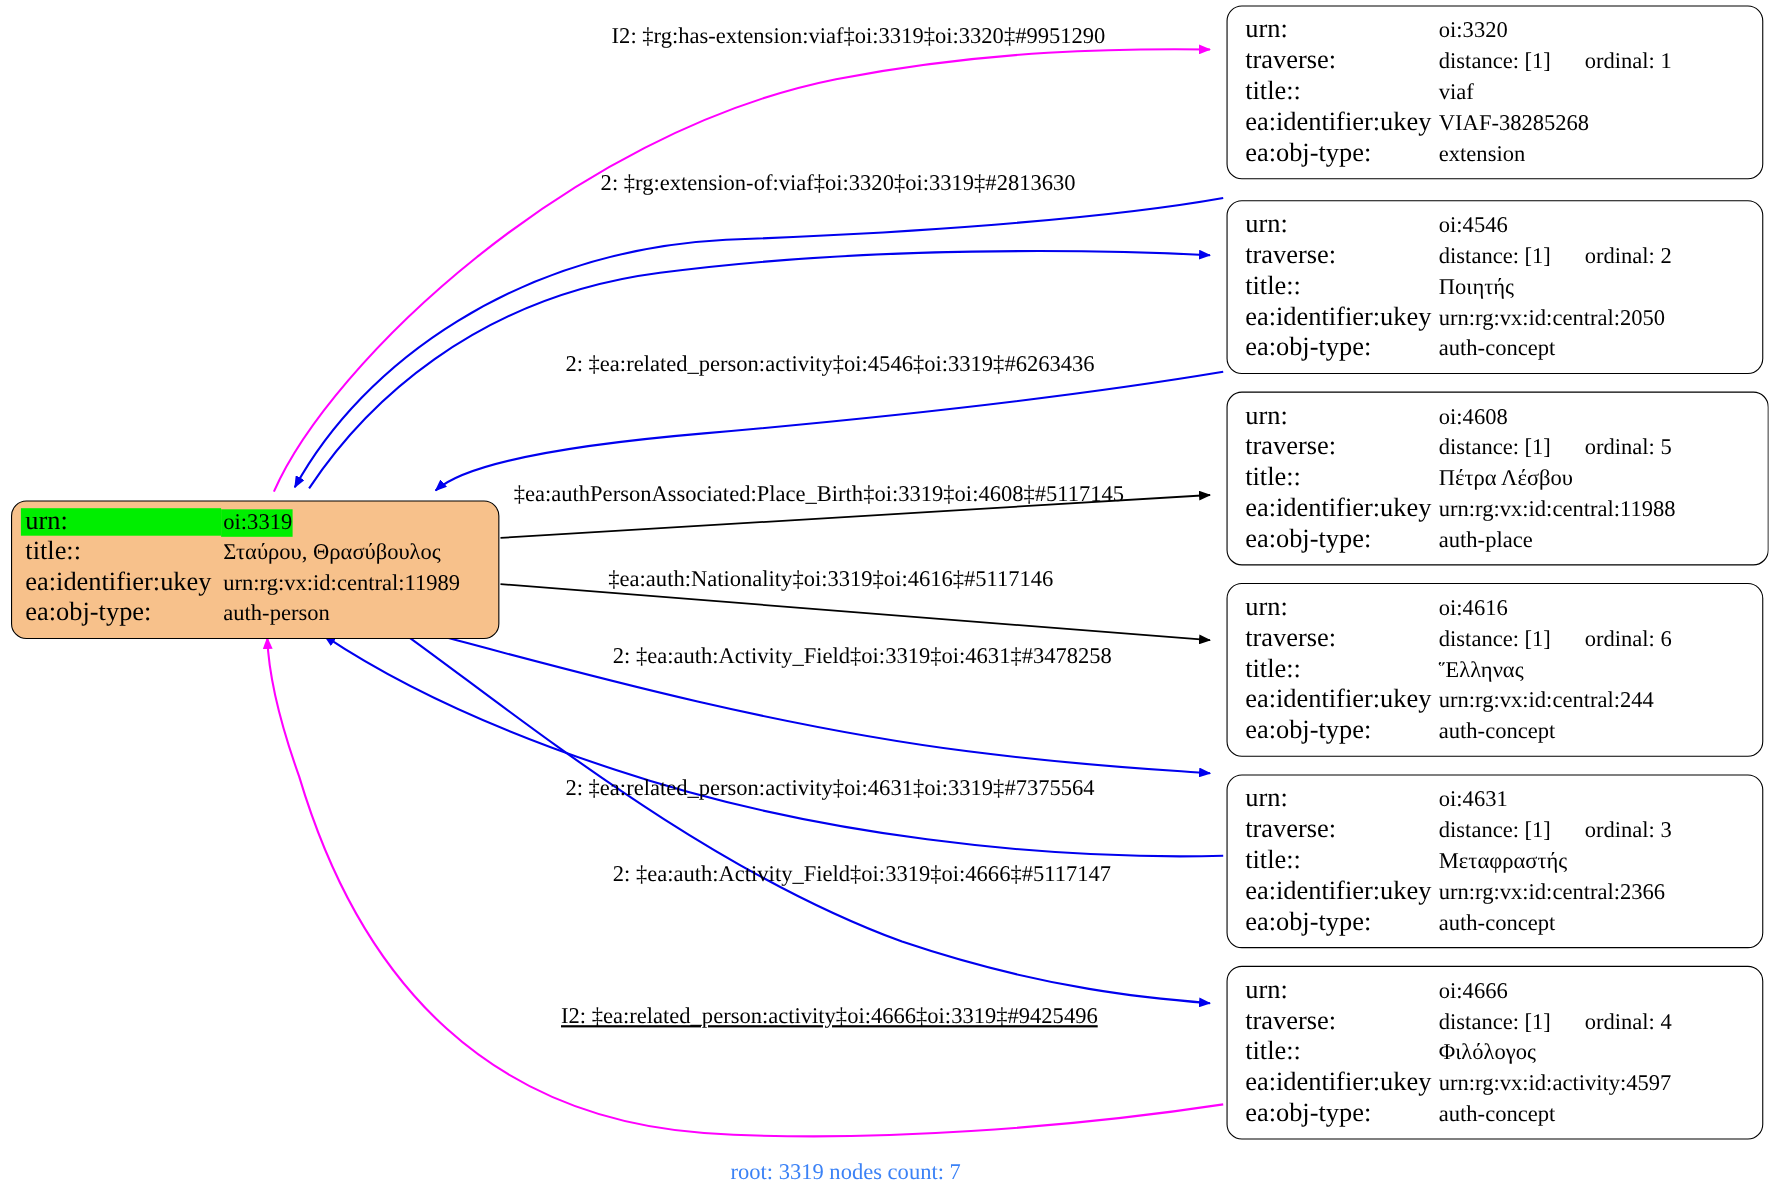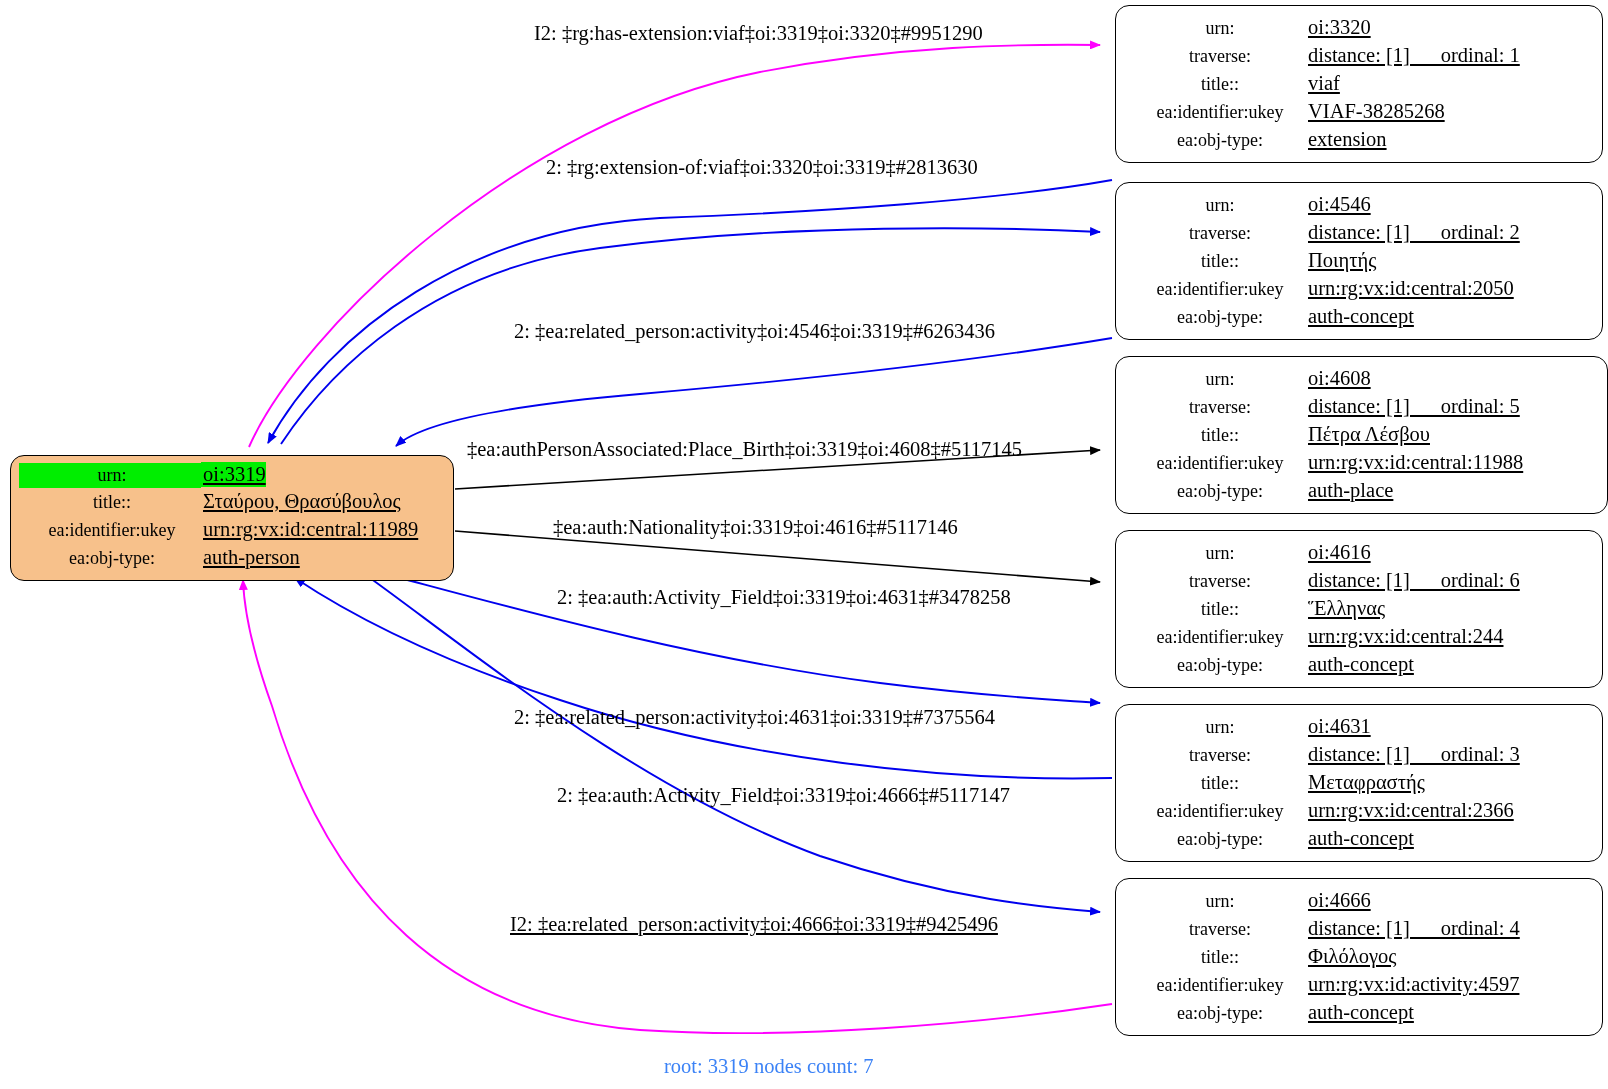--- a/index.html
+++ b/index.html
@@ -36,34 +36,33 @@
     border-color: #000000;
     padding: 6px 8px 8px 8px;
   }
   .node-row {
     display: flex;
     align-items: baseline;
     line-height: 27px;
     white-space: nowrap;
   }
   .node-key {
-    font-size: 18px;
+    font-size: 24px;
     color: #000000;
     flex: 0 0 auto;
-    text-align: center;
   }
   .node-val {
     font-size: 20.5px;
     color: #000000;
     flex: 0 0 auto;
     white-space: pre;
   }
   
   .node .node-key { width: 176px; }
-  .node .node-val { width: auto; text-decoration: underline; }
+  .node .node-val { width: auto; }
 
   
   .node.root .node-key { width: 178px; padding-left: 4px; }
   .node.root .node-val { padding-left: 2px; }
   .node.root .node-row.highlight .node-key,
   .node.root .node-row.highlight .node-val {
     background: #00ee00;
   }
   .node.root .node-row.highlight {
     line-height: 25px;
@@ -272,21 +271,21 @@
     <div class="node-row">
       <span class="node-key">ea:identifier:ukey</span>
       <span class="node-val">urn:rg:vx:id:activity:4597</span>
     </div>
     <div class="node-row">
       <span class="node-key">ea:obj-type:</span>
       <span class="node-val">auth-concept</span>
     </div>
   </div>
 
-  <div class="edge-label" style="left:534px; top:21px;">I2: ‡rg:has-extension:viaf‡oi:3319‡oi:3320‡#9951290</div>
+  <div class="edge-label" style="left:556px; top:21px;">I2: ‡rg:has-extension:viaf‡oi:3319‡oi:3320‡#9951290</div>
 
   <div class="edge-label" style="left:546px; top:155px;">2: ‡rg:extension-of:viaf‡oi:3320‡oi:3319‡#2813630</div>
 
 
   <div class="edge-label" style="left:514px; top:319px;">2: ‡ea:related_person:activity‡oi:4546‡oi:3319‡#6263436</div>
 
   <div class="edge-label" style="left:467px; top:437px;">‡ea:authPersonAssociated:Place_Birth‡oi:3319‡oi:4608‡#5117145</div>
 
   <div class="edge-label" style="left:553px; top:515px;">‡ea:auth:Nationality‡oi:3319‡oi:4616‡#5117146</div>
 

